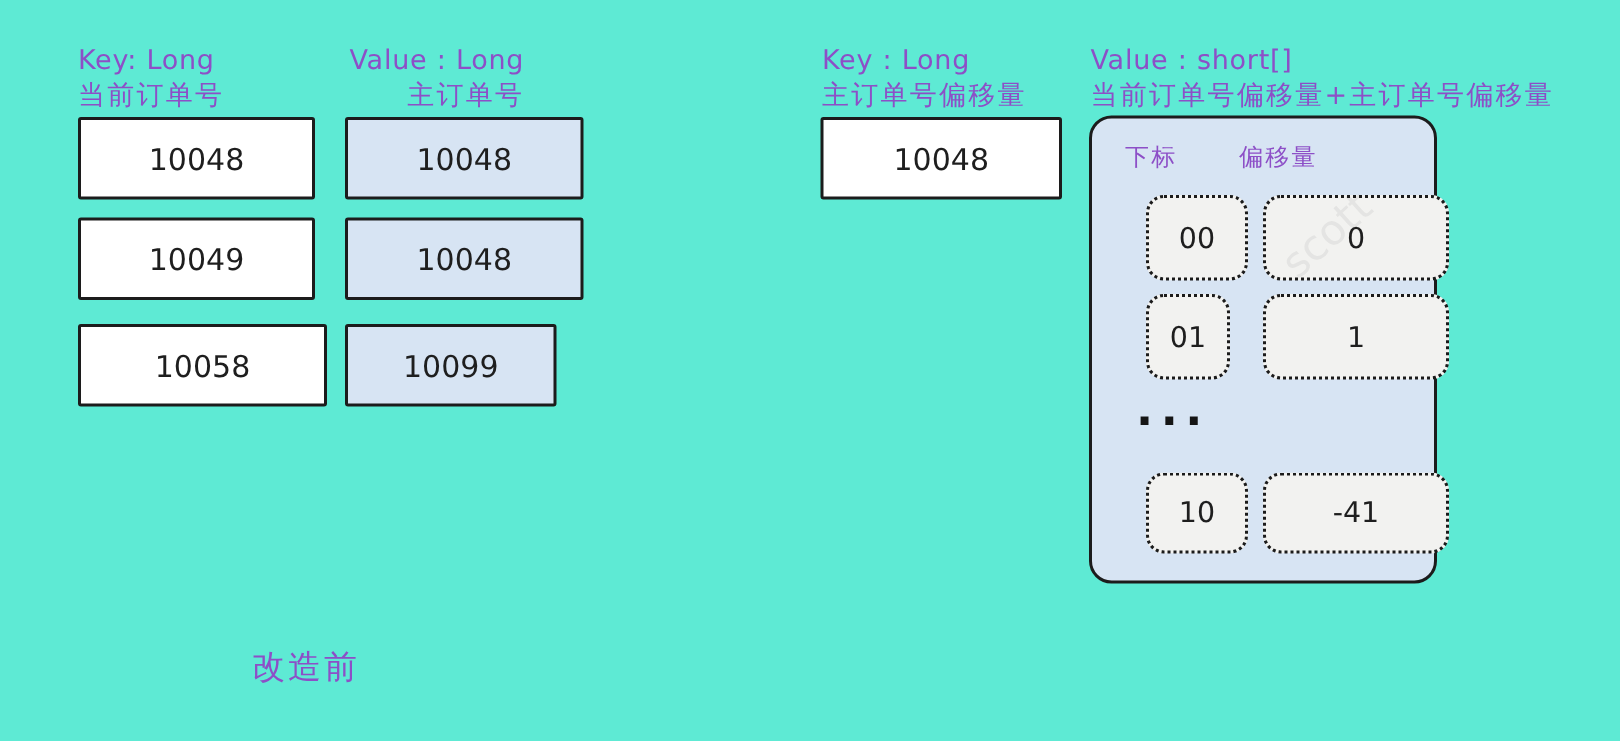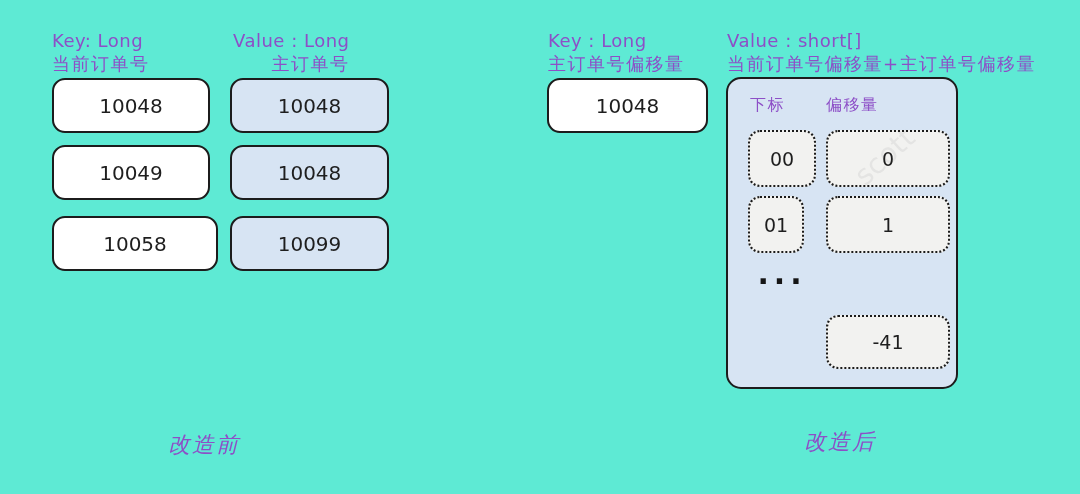--- a/index.html
+++ b/index.html
@@ -17,21 +17,21 @@
     font-size:18px;
     line-height:23px;
     letter-spacing:0.5px;
     white-space:nowrap;
   }
   .hdr .cjk{letter-spacing:1.5px;text-align:right;}
   .box{
     position:absolute;
     box-sizing:border-box;
     border:2.5px solid #1c1c1c;
-    border-radius:13px;
+    border-radius:2px;
     background:#ffffff;
     display:flex;align-items:center;justify-content:center;
     font-size:20px;
     color:#1e1e1e;
   }
   .box.blue{background:#d7e4f3;}
   .array{
     position:absolute;
     left:726px;top:77px;width:232px;height:312px;
     box-sizing:border-box;
@@ -48,39 +48,39 @@
   }
   .cell{
     position:absolute;
     box-sizing:border-box;
     border:2px dotted #1b1b1b;
     border-radius:12px;
     background:#f2f2f0;
     display:flex;align-items:center;justify-content:center;
     font-size:19px;
     color:#1e1e1e;
+    margin-left:16px;
   }
   .ellipsis{
     position:absolute;
     left:20px;top:180px;width:68px;
     text-align:center;
     font-size:30px;
     font-weight:bold;
     letter-spacing:5px;
     color:#151515;
     line-height:30px;
   }
   .caption{
     position:absolute;
     color:#8d4fc7;
     font-size:22px;
     letter-spacing:2px;
     text-align:center;
     white-space:nowrap;
-    font-style:italic;
   }
   .watermark{
     position:absolute;
     left:850px;top:140px;
     font-size:28px;
     color:rgba(50,50,50,0.07);
     transform:rotate(-42deg);
     pointer-events:none;
   }
 </style>
@@ -98,21 +98,21 @@
     <div class="cjk">主订单号</div>
   </div>
 
   <div class="box" style="left:52px;top:78px;width:158px;height:55px">10048</div>
   <div class="box blue" style="left:230px;top:78px;width:159px;height:55px">10048</div>
 
   <div class="box" style="left:52px;top:145px;width:158px;height:55px">10049</div>
   <div class="box blue" style="left:230px;top:145px;width:159px;height:55px">10048</div>
 
   <div class="box" style="left:52px;top:216px;width:166px;height:55px">10058</div>
-  <div class="box blue" style="left:230px;top:216px;width:159px;height:55px">10099</div>
+  <div class="box blue" style="left:230px;top:216px;width:141px;height:55px">10099</div>
 
   <div class="caption" style="left:134px;top:430px;width:140px">改造前</div>
 
   <div class="hdr" style="left:548px;top:29px">
     <div>Key : Long</div>
     <div class="cjk">主订单号偏移量</div>
   </div>
   <div class="hdr" style="left:727px;top:29px">
     <div>Value : short[]</div>
     <div class="cjk">当前订单号偏移量+主订单号偏移量</div>
@@ -125,20 +125,20 @@
     <span class="tbl-hdr" style="left:98px;top:16px">偏移量</span>
 
     <div class="cell" style="left:20px;top:51px;width:68px;height:57px">00</div>
     <div class="cell" style="left:98px;top:51px;width:124px;height:57px">0</div>
 
     <div class="cell" style="left:20px;top:117px;width:56px;height:57px">01</div>
     <div class="cell" style="left:98px;top:117px;width:124px;height:57px">1</div>
 
     <div class="ellipsis">...</div>
 
+    <div class="cell" style="left:20px;top:236px;width:68px;height:54px">10</div>
     <div class="cell" style="left:98px;top:236px;width:124px;height:54px">-41</div>
   </div>
 
-  <div class="caption" style="left:770px;top:427px;width:140px">改造后</div>
 
   <div class="watermark">scott</div>
 
 </div>
 
 </body></html>

